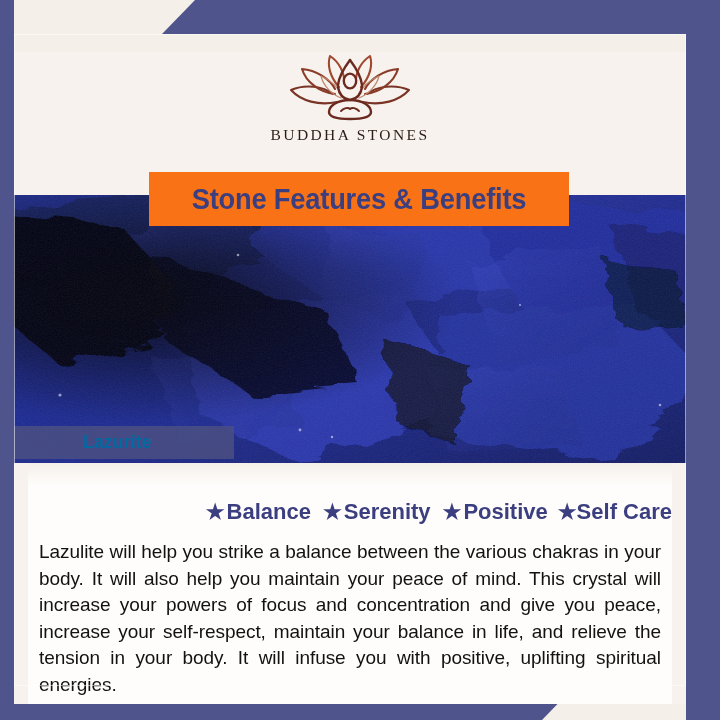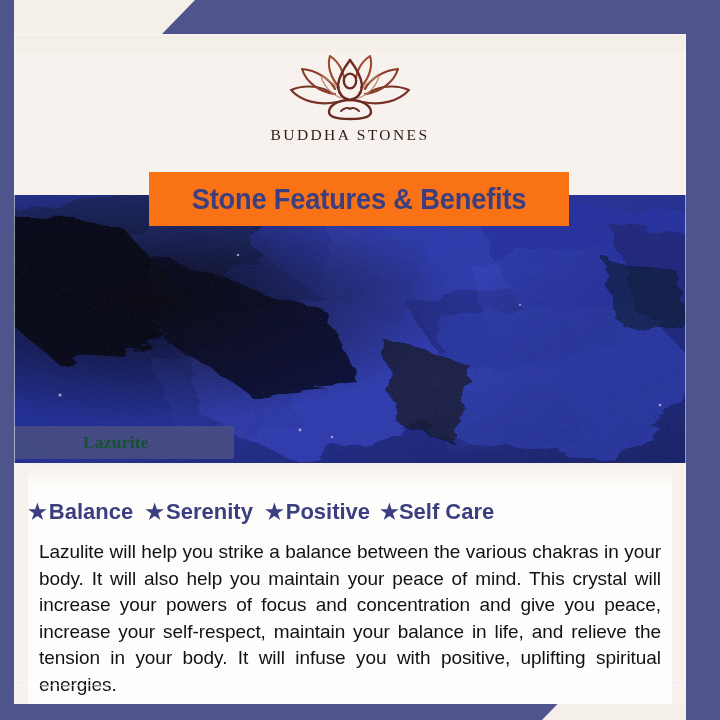--- a/index.html
+++ b/index.html
@@ -73,37 +73,37 @@
   }
   .photo svg{display:block;width:100%;height:100%;}
 
   
   .stone-label{
     position:absolute;left:-1px;top:374px;width:221px;height:33px;
     background:rgba(74,79,131,.88);
     display:flex;align-items:center;
   }
   .stone-label span{
-    color:#14532d;font-weight:700;font-size:17.5px;
+    color:#0369a1;font-weight:700;font-size:17.5px;
     padding-left:70px;letter-spacing:.2px;
-    font-family:Liberation Serif, serif;
+    font-family:Liberation Sans, sans-serif;
   }
 
   
   .content{
     position:absolute;left:14px;top:411px;width:644px;height:241px;
     background:#fffdfb;
   }
   .content-top-fade{
     position:absolute;left:0;top:0;width:100%;height:22px;
     background:linear-gradient(#f4efe9,#fffdfb);
   }
   .benefits{
     position:absolute;left:0;top:36px;width:100%;
-    text-align:left;white-space:nowrap;
+    text-align:right;white-space:nowrap;
   }
   .benefit{
     display:inline-block;
     font-weight:700;font-size:22px;color:#3b3f80;
     font-family:"Liberation Sans",sans-serif;
     vertical-align:middle;
   }
   .benefit .star{font-size:21px;display:inline-block;margin-right:2px;}
   .benefit + .benefit{margin-left:12px;}
   .benefit.tight{margin-left:10px;}

